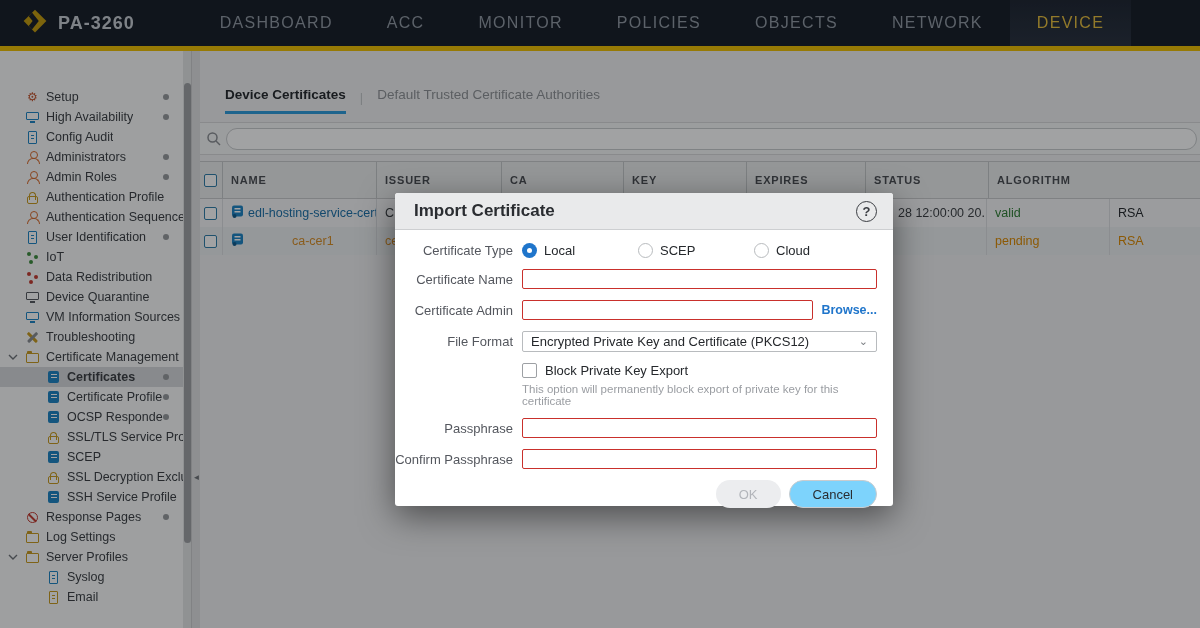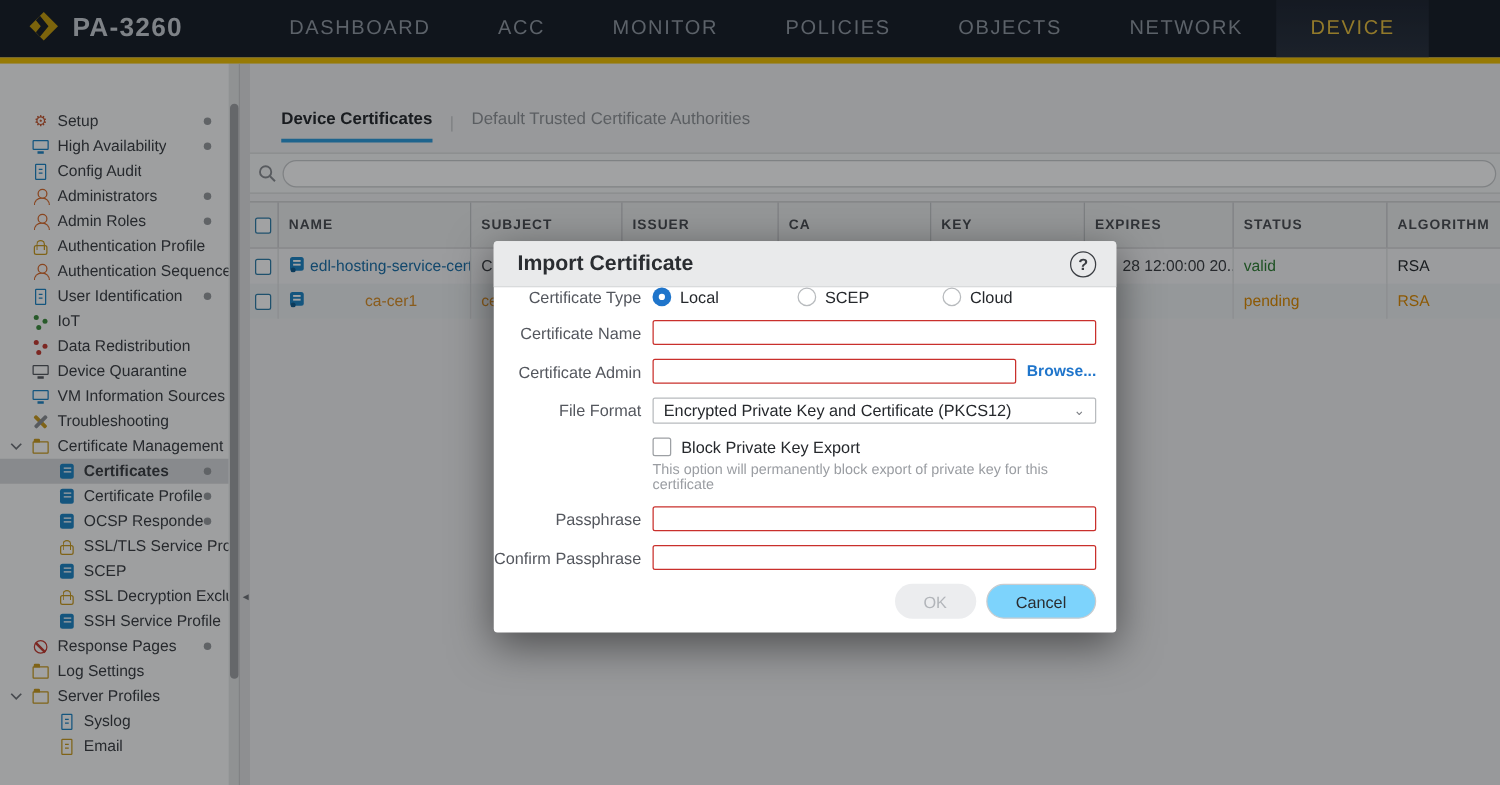--- a/index.html
+++ b/index.html
@@ -4,21 +4,21 @@
 <style>
   * { margin:0; padding:0; box-sizing:border-box; }
   body { font-family:"Liberation Sans", sans-serif; }
   .page { position:relative; width:1200px; height:628px; overflow:hidden; background:#EFF0F1; }
 
   
   .topnav { position:absolute; top:0; left:0; right:0; height:46px; background:#161C26; display:flex; align-items:stretch; }
   .accent-bar { position:absolute; top:46px; left:0; right:0; height:5px; background:#EFBE00; }
   .logo-wrap { display:flex; align-items:center; padding:0 26px 0 22px; }
   .logo-mark { margin-right:10px; }
-  .logo-text { color:#C7CCD2; font-size:21px; font-weight:bold; letter-spacing:1px; }
+  .logo-text { color:#C7CCD2; font-size:18px; font-weight:bold; letter-spacing:1px; }
   .nav-tabs { display:flex; align-items:stretch; margin-left:32px; }
   .nav-tab { display:flex; align-items:center; padding:0 27px; color:#9098A2; font-size:16px; letter-spacing:1.3px; cursor:pointer; }
   .nav-tab.active { background:linear-gradient(#1d2430,#28303d); color:#E7BE3C; }
 
   
   .body-row { position:absolute; top:51px; left:0; right:0; bottom:0; display:flex; }
 
   .sidebar { width:183px; background:#FAFBFB; padding-top:36px; overflow:hidden; position:relative; }
   .side-item { position:relative; display:flex; align-items:center; height:20px; padding-left:26px; font-size:12.5px; color:#3A3D42; white-space:nowrap; cursor:pointer; }
   .side-item.indent1 { padding-left:47px; }
@@ -75,21 +75,21 @@
   .cb { width:13px; height:13px; border:1.5px solid #2E7CA8; border-radius:2px; background:#FFF; flex:none; cursor:pointer; }
   .cell-cert-icon { margin-right:4px; }
   .name-link { cursor:pointer; }
 
   
   .overlay { position:absolute; inset:0; background:rgba(8,10,14,0.38); z-index:5; }
   .modal { position:absolute; left:395px; top:193px; width:498px; height:313px; background:#FFF; z-index:10; border-radius:3px; box-shadow:0 10px 34px rgba(0,0,0,0.5); display:flex; flex-direction:column; }
   .modal-header { height:37px; flex:none; background:#E9EAEB; border-bottom:1px solid #CDCFD1; display:flex; align-items:center; padding:0 16px 0 19px; border-radius:3px 3px 0 0; }
   .modal-title { font-size:17px; font-weight:bold; color:#2A2D31; }
   .help-btn { margin-left:auto; width:21px; height:21px; border:1.5px solid #3A3D42; border-radius:50%; display:flex; align-items:center; justify-content:center; font-size:13px; font-weight:bold; color:#3A3D42; cursor:pointer; }
-  .modal-body { flex:1; }
+  .modal-body { flex:1; padding-top:13px; }
   .f-row { display:flex; align-items:center; margin-bottom:11px; padding-right:16px; }
   .f-label { width:118px; flex:none; text-align:right; margin-right:9px; font-size:13px; color:#54575E; }
   .f-ctrl { flex:1; display:flex; align-items:center; min-width:0; }
   .txt { flex:1; height:20px; border:1px solid #C9302C; border-radius:2px; background:#FFF; padding:0 6px; font-size:13px; outline:none; min-width:0; }
   .radio-item { width:116px; display:flex; align-items:center; font-size:13px; color:#25282C; cursor:pointer; flex:none; }
   .radio { width:15px; height:15px; border-radius:50%; margin-right:7px; flex:none; position:relative; }
   .radio.sel { background:#1F75CB; }
   .radio.sel::after { content:""; position:absolute; top:5px; left:5px; width:5px; height:5px; background:#FFF; border-radius:50%; }
   .radio.unsel { border:1.5px solid #B8BBBE; background:#FFF; }
   .browse-link { flex:none; margin-left:8px; color:#1F75CB; font-size:12.5px; font-weight:bold; cursor:pointer; }
@@ -276,21 +276,20 @@
         </span>
         <input class="search-input" placeholder="" style="">
       </div>
 
       <div class="table">
         <div class="thead" id="thead">
             <div class="th" style="width: 23px; padding: 0px 4px; border-right: 1px solid rgb(198, 200, 202);">
               <span class="cb"></span>
             </div>
             <div class="th" style="width: 154px;">NAME</div>
-            <div class="th" style="width: 121px;">SUBJECT</div>
             <div class="th" style="width: 125px;">ISSUER</div>
             <div class="th" style="width: 122px;">CA</div>
             <div class="th" style="width: 123px;">KEY</div>
             <div class="th" style="width: 119px;">EXPIRES</div>
             <div class="th" style="width: 123px;">STATUS</div>
             <div class="th" style="flex: 1 1 0%; border-right: none;">ALGORITHM</div>
           </div>
         <div id="tbody">
             <div class="trow r0">
               <div class="td" style="width: 23px; padding: 0px 4px;">

